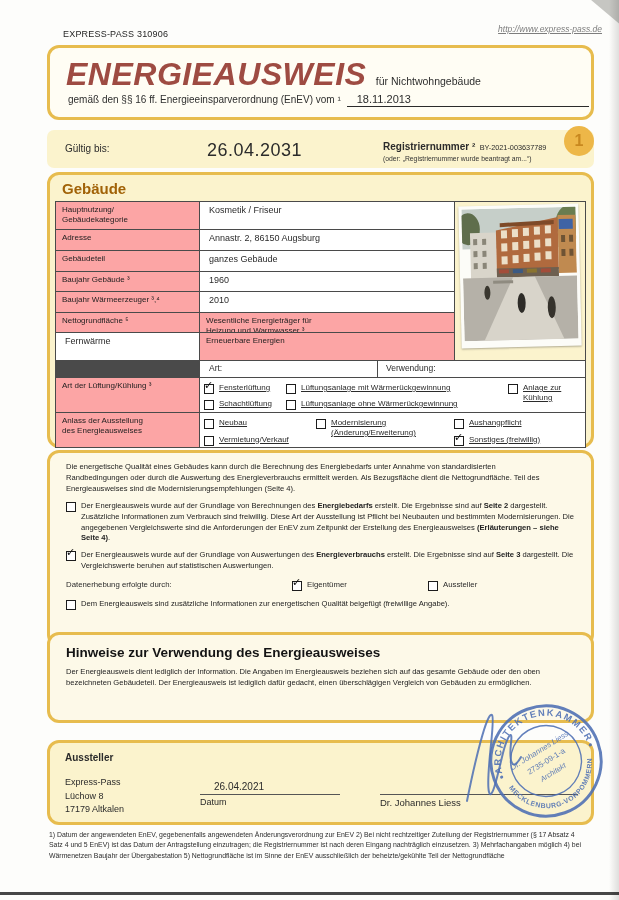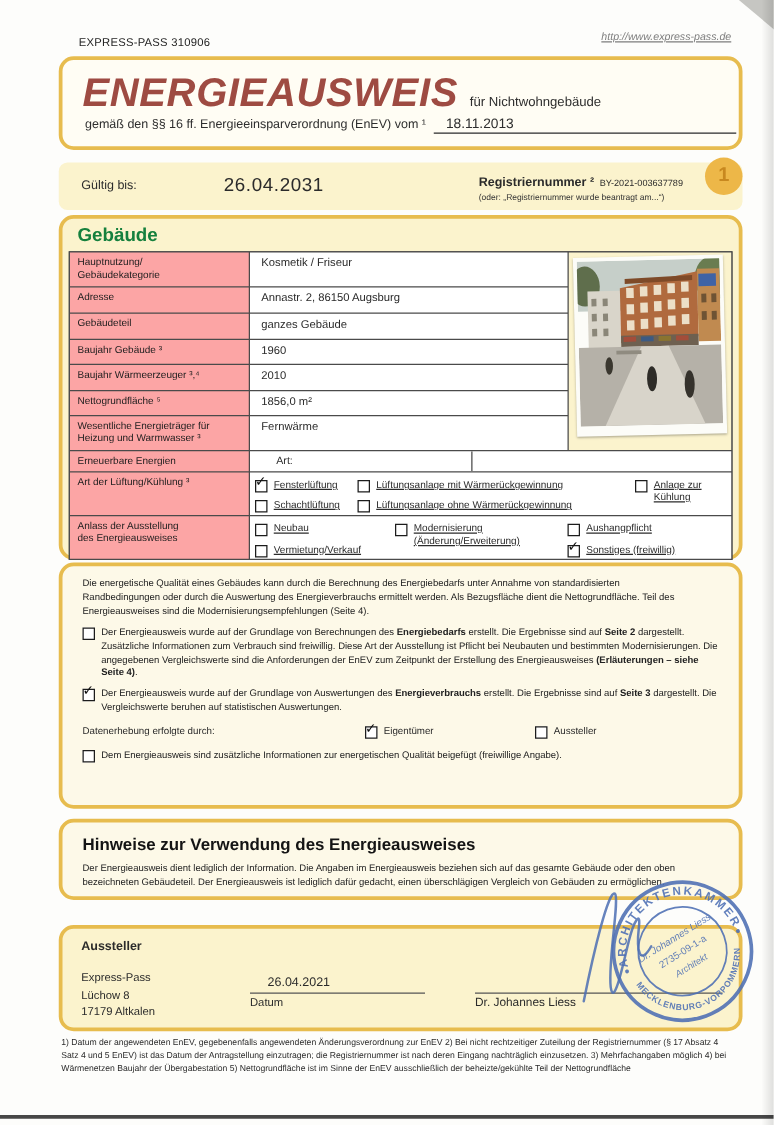--- a/index.html
+++ b/index.html
@@ -10,86 +10,86 @@
   }
   
   .edge-shade{position:absolute;top:0;right:0;width:10px;height:100%;
     background:linear-gradient(to right, rgba(0,0,0,0), rgba(0,0,0,0.12));z-index:9;}
   .corner-smudge{position:absolute;top:-12px;right:-14px;width:52px;height:22px;
     background:#c6c6c2;transform:rotate(40deg);z-index:8;}
   .scan-line{position:absolute;left:0;bottom:5px;width:100%;height:3px;background:#474747;z-index:8;}
 
   
   .doc-ref{position:absolute;top:29px;left:63px;font-size:9px;color:#1f1f1f;letter-spacing:.2px;}
-  .site-link{position:absolute;top:24px;right:34px;font-size:8.5px;color:#7d7d7d;
+  .site-link{position:absolute;top:24px;right:17px;font-size:8.5px;color:#7d7d7d;
     font-style:italic;text-decoration:underline;}
 
   
   .gold-box{position:absolute;left:47px;width:547px;box-sizing:border-box;
     border:3.5px solid #e7bc4e;border-radius:12px;}
   .title-box{top:45px;height:75px;background:#fffdf4;}
   .main-title{font-style:italic;font-weight:bold;font-size:32px;color:#9e4b42;
     letter-spacing:.5px;line-height:1;}
   .subtitle{font-size:10.5px;color:#2e2e2e;margin-left:5px;}
   .title-line{margin:10px 0 0 16px;}
   .law-line{margin:3px 0 0 18px;font-size:10px;color:#2e2e2e;}
   .law-date{display:inline-block;width:232px;border-bottom:1.2px solid #2b2b2b;
     margin-left:6px;padding:0 0 1px 10px;font-size:11px;}
 
   
   .validity{position:absolute;left:47px;top:130px;width:547px;height:38px;
     background:#fbf3cd;border-radius:7px;box-sizing:border-box;}
   .v-label{position:absolute;left:18px;top:13px;font-size:10px;}
-  .v-date{position:absolute;left:132px;top:10px;font-size:15px;letter-spacing:.5px;}
+  .v-date{position:absolute;left:160px;top:10px;font-size:18px;letter-spacing:.5px;}
   .reg-block{position:absolute;left:336px;top:6px;width:230px;}
   .reg-label{font-weight:bold;font-size:10px;}
   .reg-num{font-size:7.3px;}
   .reg-note{font-size:6.8px;color:#333;margin-top:1px;}
   .page-circle{position:absolute;left:564px;top:126px;width:30px;height:30px;border-radius:50%;
     background:#edb748;color:#c8881f;font-weight:bold;font-size:16px;text-align:center;
     line-height:30px;z-index:3;}
 
   
   .building-box{top:172px;height:276px;background:#fbf3cd;}
-  .building-box h2{margin:5px 0 0 12px;font-size:15px;color:#15803d;}
+  .building-box h2{margin:5px 0 0 12px;font-size:15px;color:#a16207;}
   .tbl{position:absolute;left:5px;right:5px;top:26px;
     display:grid;grid-template-columns:143px 1fr 130px;
     grid-template-rows:27px 20px 20px 19px 20px 19px 27px 16px 34px 34px;
     gap:1px;background:#4a4a4a;border:1px solid #4a4a4a;}
   .cell{box-sizing:border-box;overflow:hidden;}
   .lab{background:#fca5a5;font-size:8px;padding:3px 4px 0 6px;white-space:pre-line;line-height:1.3;color:#1d1d1d;}
   .val{background:#fff;font-size:9px;padding:3px 6px 0 9px;}
   .span23{grid-column:2 / span 2;}
   .photo-cell{grid-column:3;grid-row:1 / span 7;background:#fbf3cd;
     display:flex;align-items:flex-start;justify-content:center;padding-top:3px;box-sizing:border-box;}
   .photo-frame{background:#fcfcf8;padding:3px;transform:rotate(-1.4deg);
     box-shadow:0 1px 2px rgba(0,0,0,.3);}
   .renew-split{display:flex;padding:0;background:#fff;}
-  .renew-art{width:178px;border-right:1px solid #4a4a4a;padding:2px 0 0 21px;font-size:8.5px;box-sizing:border-box;}
+  .renew-art{width:178px;border-right:1px solid #4a4a4a;padding:2px 0 0 9px;font-size:8.5px;box-sizing:border-box;}
   .renew-use{flex:1;padding:2px 0 0 8px;font-size:8.5px;}
 
   .vent-grid{display:grid;grid-template-columns:82px 222px 1fr;
     padding:5px 2px 0 4px;font-size:8px;row-gap:3px;background:#fff;}
   .occ-grid{display:grid;grid-template-columns:112px 138px 1fr;
     padding:5px 2px 0 4px;font-size:8px;row-gap:4px;background:#fff;}
   .opt{display:flex;align-items:flex-start;line-height:1.25;}
   .opt .ol{white-space:pre-line;text-decoration:underline;}
   .opt-narrow .ol{width:52px;}
   .span-2r{grid-row:1 / span 2;}
 
   
   .cb{display:inline-block;width:8px;height:8px;border:1.2px solid #1c1c1c;background:#fff;
     position:relative;margin:1px 5px 0 0;flex-shrink:0;}
   .cb .tick{display:none;position:absolute;left:-1px;top:-6px;font-size:11px;font-weight:bold;
     color:#101010;font-family:"DejaVu Sans",sans-serif;}
   .cb.on .tick{display:block;}
 
   
   .quality-box{top:450px;height:197px;background:#fdf9e8;padding:8px 14px;}
-  .usage-box{top:655px;height:65px;background:#fdf9e8;padding:8px 14px;}
+  .usage-box{top:632px;height:91px;background:#fdf9e8;padding:8px 14px;}
   .gold-box h2.sec{margin:2px 0 6px 2px;font-size:13.5px;color:#141414;}
   .intro{font-size:7.6px;line-height:1.45;width:482px;margin:0 0 7px 2px;color:#222;}
   .chk-item{display:flex;margin:6px 0 0 2px;}
   .chk-text{font-size:7.6px;line-height:1.42;width:502px;color:#222;}
   .data-row{position:relative;height:13px;margin:8px 0 0 2px;font-size:7.8px;}
   .dc-opt{position:absolute;top:0;display:flex;}
   .dc-opt1{left:226px;} .dc-opt2{left:362px;}
   .usage-text{font-size:7.6px;line-height:1.5;margin:2px 0 0 2px;color:#222;}
 
   
@@ -157,21 +157,20 @@
       <div class="cell lab">Gebäudeteil</div>
       <div class="cell val">ganzes Gebäude</div>
 
       <div class="cell lab">Baujahr Gebäude ³</div>
       <div class="cell val">1960</div>
 
       <div class="cell lab">Baujahr Wärmeerzeuger ³,⁴</div>
       <div class="cell val">2010</div>
 
       <div class="cell lab">Nettogrundfläche ⁵</div>
-      <div class="cell val">1856,0 m²</div>
 
       <div class="cell lab">Wesentliche Energieträger für
 Heizung und Warmwasser ³</div>
       <div class="cell val">Fernwärme</div>
 
       <div class="cell photo-cell">
         <div class="photo-frame">
           <svg width="114" height="132" viewBox="0 0 114 132">
             <rect x="0" y="0" width="114" height="40" fill="#c6cfc9"></rect>
             <ellipse cx="6" cy="20" rx="12" ry="16" fill="#5f6e4c"></ellipse>
@@ -219,20 +218,21 @@
             <ellipse cx="88" cy="100" rx="4" ry="11" fill="#35322c"></ellipse>
             <ellipse cx="24" cy="84" rx="3" ry="7" fill="#3a372f"></ellipse>
             <rect x="30" y="72" width="20" height="3" fill="#8f8b80"></rect>
           </svg>
         </div>
       </div>
 
       <div class="cell lab">Erneuerbare Energien</div>
       <div class="cell renew-split span23">
         <div class="renew-art">Art:</div>
+        <div class="renew-use">Verwendung:</div>
       </div>
 
       <div class="cell lab">Art der Lüftung/Kühlung ³</div>
       <div class="cell vent-grid span23">
         <div class="opt" style="grid-row:1;grid-column:1;">
           <span class="cb on">
               <span class="tick">✓</span>
             </span>
           <span class="ol">Fensterlüftung</span>
         </div>

